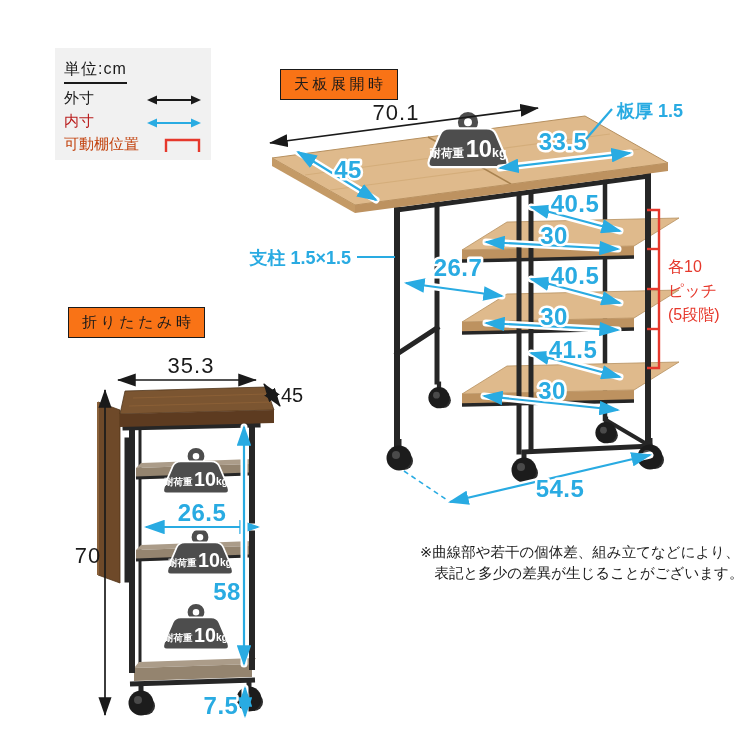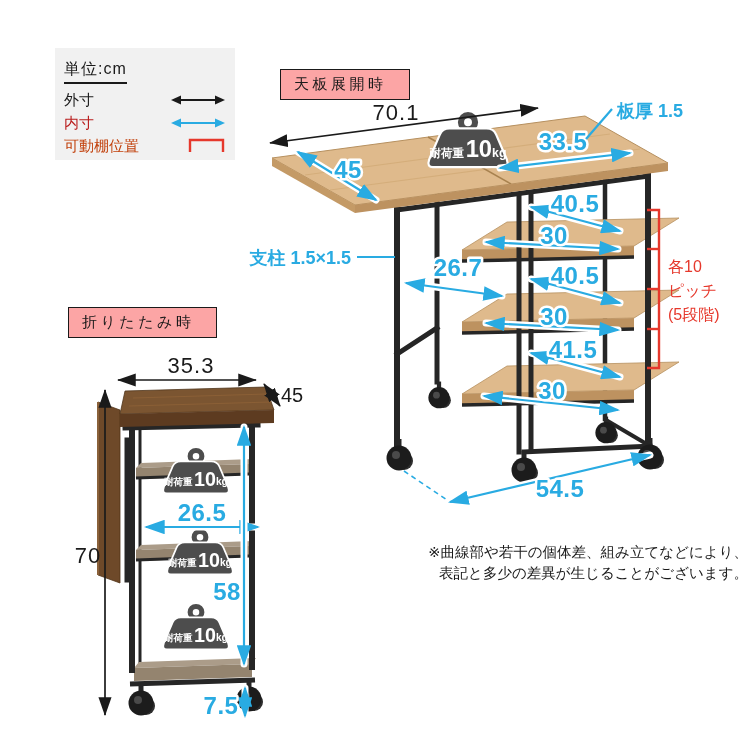--- a/index.html
+++ b/index.html
@@ -1,32 +1,32 @@
 <!DOCTYPE html>
 <html><head>
 <meta charset="utf-8">
 <style>
   html,body{margin:0;padding:0;background:#fff;}
   .canvas{position:relative;width:750px;height:750px;background:#fff;overflow:hidden;
           font-family:"Liberation Sans","DejaVu Sans",sans-serif;color:#1a1a1a;}
   
-  .legend{position:absolute;left:55px;top:48px;width:180px;height:112px;background:#f1f1f1;
+  .legend{position:absolute;left:55px;top:48px;width:156px;height:112px;background:#f1f1f1;
           box-sizing:border-box;padding:11px 10px 10px 9px;}
   .legend-title{display:inline-block;font-size:16px;letter-spacing:1px;color:#1a1a1a;
           border-bottom:2px solid #1a1a1a;padding-bottom:2px;}
-  .legend-row{display:flex;justify-content:space-between;align-items:center;margin-top:8px;}
+  .legend-row{display:flex;justify-content:space-between;align-items:center;margin-top:8px;font-family:Liberation Mono, monospace;}
   .legend-row .lab{font-size:15px;line-height:1;}
   .lab.k{color:#1a1a1a}.lab.b{color:#b91c1c}.lab.r{color:#c2410c}
   
-  .state-label{position:absolute;border:1.5px solid #1a1a1a;background:#fca5a5;font-size:15px;
-          letter-spacing:3.5px;padding:5px 22px 5px 13px;color:#1a1a1a;white-space:nowrap;}
+  .state-label{position:absolute;border:1.5px solid #1a1a1a;background:#f97316;font-size:15px;
+          letter-spacing:3.5px;padding:5px 10px 5px 13px;color:#1a1a1a;white-space:nowrap;}
   #lbl-open{left:280px;top:69px;}
   #lbl-folded{left:32px;top:307px;margin-left:36px;}
   
-  .notes{position:absolute;left:420px;top:542px;width:328px;font-size:14.5px;line-height:1.45;color:#1a1a1a;text-align:right;}
+  .notes{position:absolute;left:420px;top:542px;width:328px;font-size:14.5px;line-height:1.45;color:#1a1a1a;}
   .notes p{margin:0 0 13px;white-space:pre-line;}
   
   svg.draw{position:absolute;left:0;top:0;}
   svg text{font-family:"Liberation Sans","DejaVu Sans",sans-serif;}
   .bnum{font-size:24px;font-weight:bold;fill:#29abe2;stroke:#fff;stroke-width:5px;
         paint-order:stroke;stroke-linejoin:round;text-anchor:middle;letter-spacing:.5px;}
   .blab{font-size:18px;font-weight:bold;fill:#29abe2;stroke:#fff;stroke-width:4px;
         paint-order:stroke;stroke-linejoin:round;}
   .knum{font-size:22px;fill:#1a1a1a;text-anchor:middle;letter-spacing:1px;}
   .knum-s{font-size:20px;fill:#1a1a1a;text-anchor:middle;}

